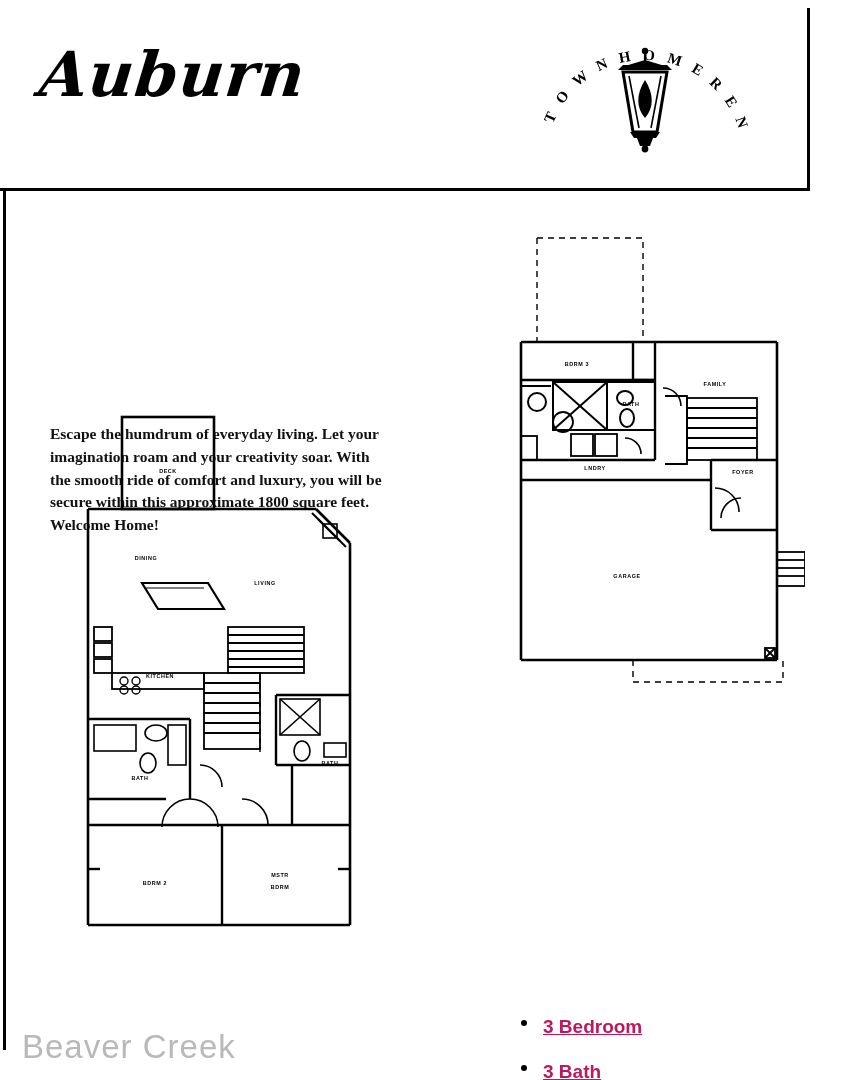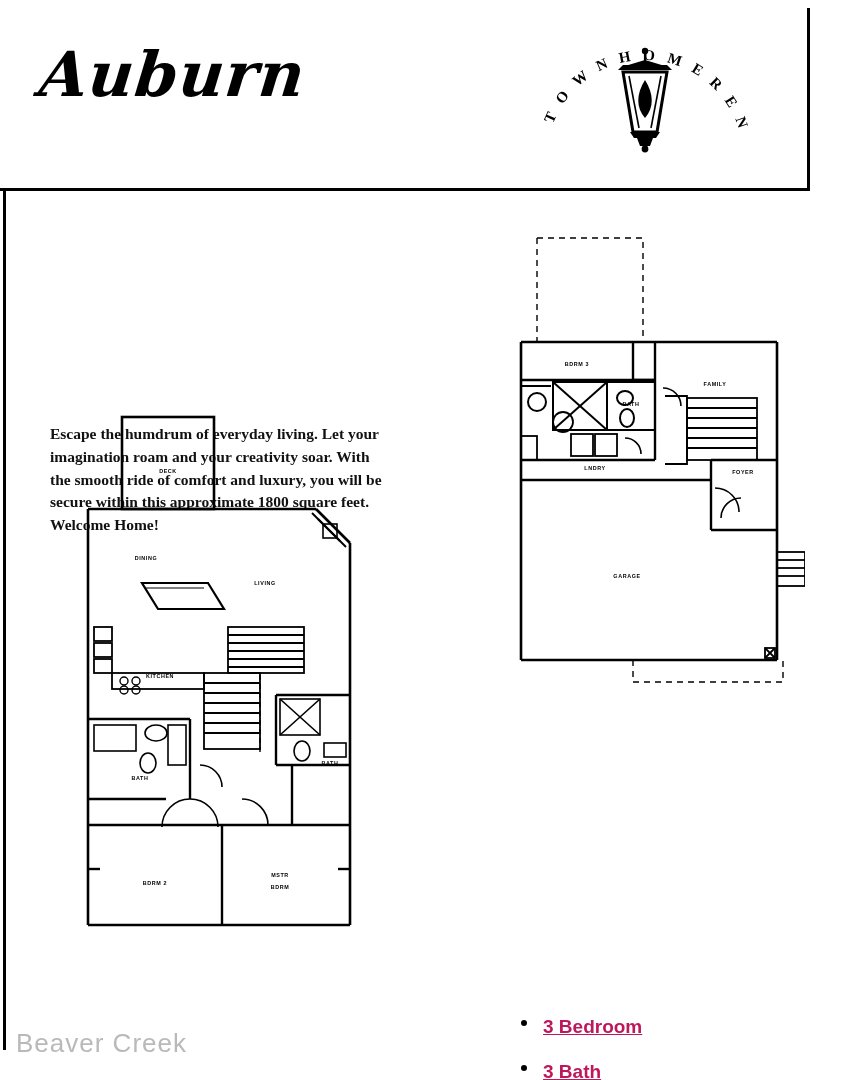--- a/index.html
+++ b/index.html
@@ -117,24 +117,24 @@
     top: 5px;
     width: 6px;
     height: 6px;
     background: #000;
     border-radius: 50%;
   }
 
   
   #footer-watermark {
     position: absolute;
-    left: 16px;
+    left: 22px;
     top: 1028px;
     font-family: "Liberation Sans", sans-serif;
-    font-size: 26px;
+    font-size: 33px;
     color: #b9b9b9;
     letter-spacing: 1px;
   }
 
   
   .fp {
     position: absolute;
   }
   .fp svg { display: block; }
 

